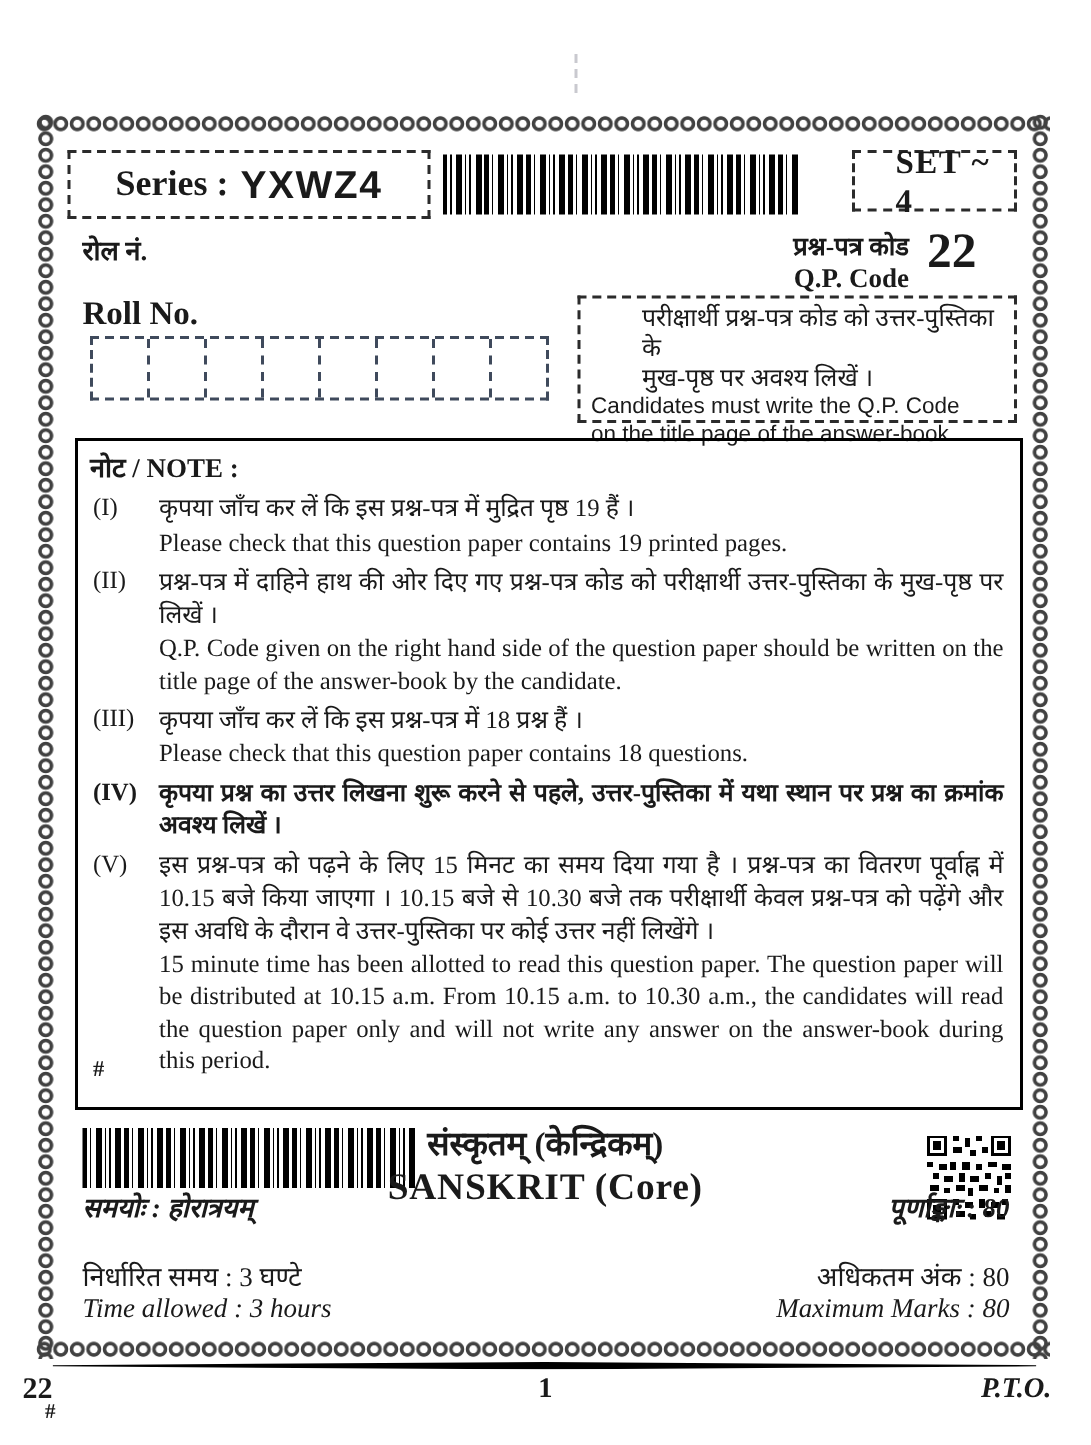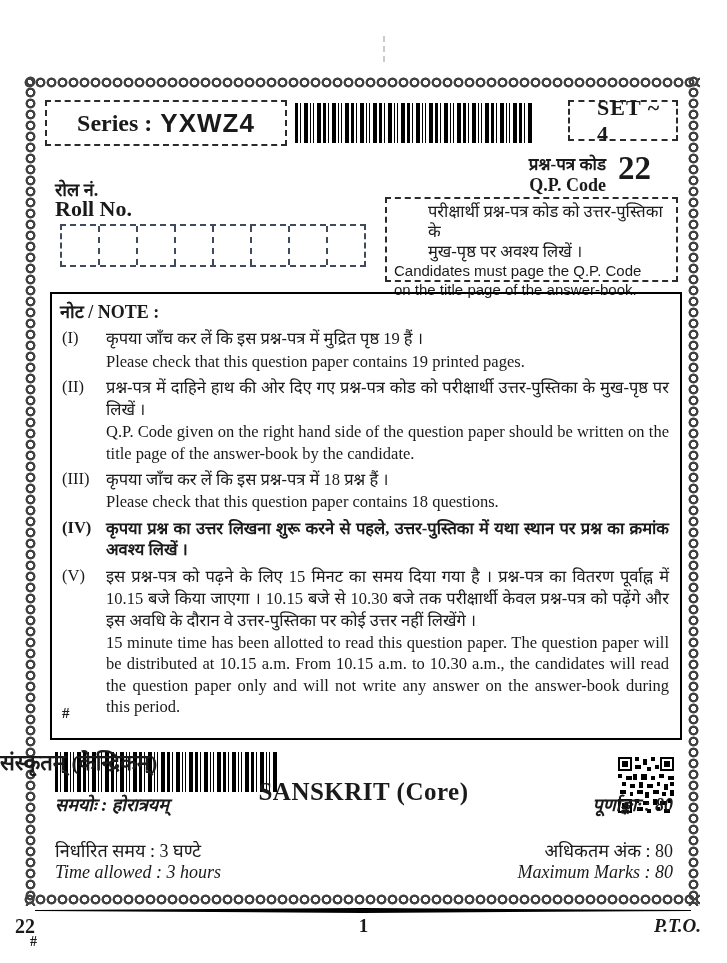--- a/index.html
+++ b/index.html
@@ -51,21 +51,21 @@
     border:2px dashed #2b2b2b;box-sizing:border-box;
     display:flex;align-items:center;justify-content:center;
     font-size:22px;font-weight:bold;letter-spacing:1px;padding-left:27px;
   }
 
   .qp-labels{position:absolute;left:420px;top:155px;width:186px;text-align:right;line-height:1.15;}
   .qp-hi{font-size:17px;font-weight:bold;}
   .qp-en{font-size:18px;font-weight:bold;}
   .qp-value{position:absolute;left:618px;top:150px;font-size:33px;font-weight:bold;}
 
-  .roll-hi{position:absolute;left:55px;top:177px;font-size:18px;font-weight:bold;}
+  .roll-hi{position:absolute;left:55px;top:154px;font-size:18px;font-weight:bold;}
   .roll-en{position:absolute;left:55px;top:196px;font-size:22px;font-weight:bold;}
 
   .candidate-box{
     position:absolute;left:385px;top:197px;width:293px;height:85px;
     border:2px dashed #2b2b2b;box-sizing:border-box;
     padding:3px 7px;line-height:1.22;
   }
   .candidate-box .hi{font-size:16.5px;margin-left:34px;}
   .candidate-box .en{font-family:"Liberation Sans",sans-serif;font-size:15px;text-align:justify;}
 
@@ -85,21 +85,21 @@
   .note-heading{font-size:18px;font-weight:bold;margin-bottom:2px;}
   .note-item{display:grid;grid-template-columns:46px 1fr;margin-top:5px;}
   .note-num{font-size:16.5px;padding-left:2px;}
   .note-text{padding-right:2px;}
   .note-text .hi{font-size:16.5px;text-align:justify;line-height:1.32;}
   .note-text .en{font-size:16.5px;text-align:justify;line-height:1.28;margin-top:1px;}
   .note-item.emph .hi,.note-item.emph .en,.note-item.emph .note-num{font-weight:bold;}
   .note-hash{position:absolute;left:10px;bottom:16px;font-size:15px;font-weight:bold;}
 
   
-  .title-hi{position:absolute;left:0;top:746px;width:727px;font-size:22px;font-weight:bold;}
+  .title-hi{position:absolute;left:0;top:746px;width:727px;text-align:center;font-size:22px;font-weight:bold;}
   .title-en{position:absolute;left:0;top:778px;width:727px;text-align:center;font-size:25px;font-weight:bold;letter-spacing:0.5px;}
   .qr{position:absolute;left:618px;top:757px;width:56px;height:56px;}
 
   
   .info-row{position:absolute;left:55px;width:618px;display:flex;justify-content:space-between;font-size:18px;}
   .info-row.r1{top:792px;font-weight:bold;font-style:italic;}
   .info-row.r2{top:838px;}
   .info-row.r3{top:862px;font-style:italic;}
 
   
@@ -140,21 +140,21 @@
     <div class="qp-en">Q.P. Code</div>
   </div>
   <div class="qp-value">22</div>
 
   <div class="roll-hi">रोल नं.</div>
   <div class="roll-en">Roll No.</div>
 
   <div class="candidate-box">
     <div class="hi">परीक्षार्थी प्रश्न-पत्र कोड को उत्तर-पुस्तिका के</div>
     <div class="hi">मुख-पृष्ठ पर अवश्य लिखें ।</div>
-    <div class="en">Candidates must page the Q.P. Code</div>
+    <div class="en">Candidates must write the Q.P. Code</div>
     <div class="en">on the title page of the answer-book.</div>
   </div>
 
   <div class="roll-cells">
     <div class="roll-cell"></div>
     <div class="roll-cell"></div>
     <div class="roll-cell"></div>
     <div class="roll-cell"></div>
     <div class="roll-cell"></div>
     <div class="roll-cell"></div>

